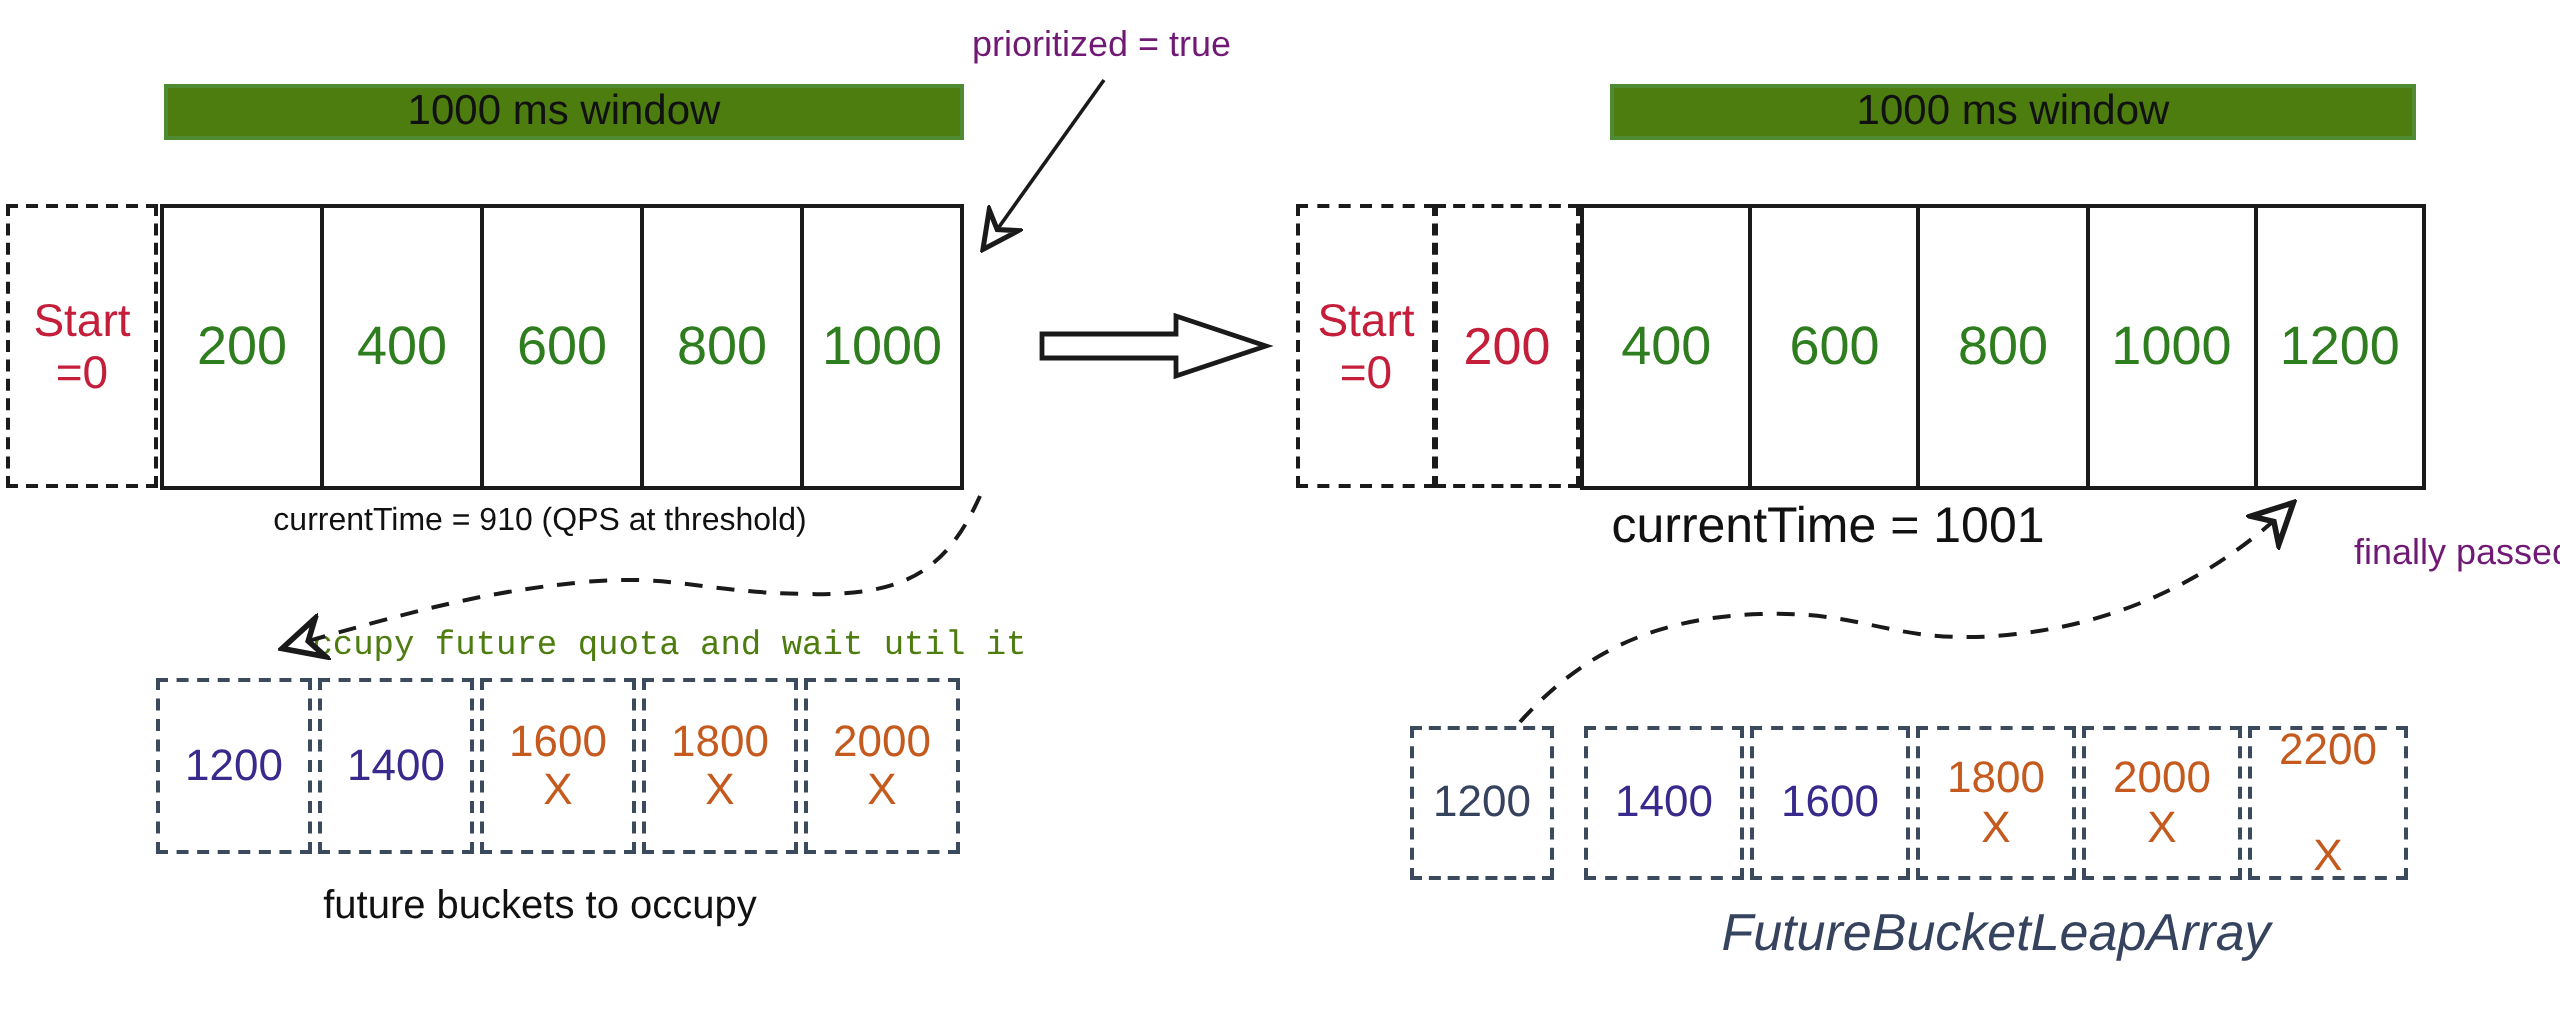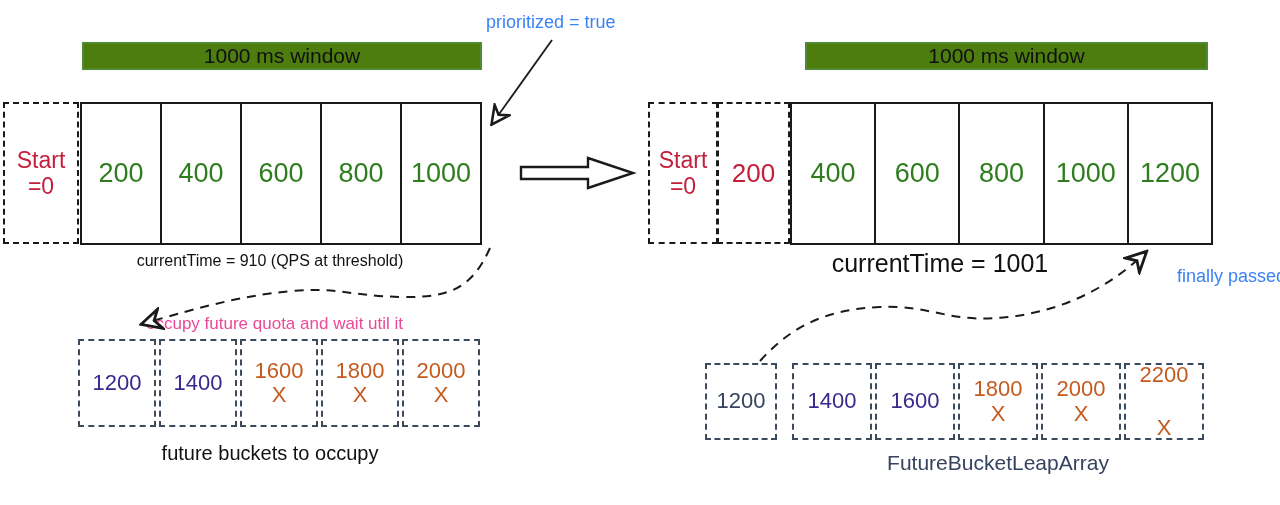--- a/index.html
+++ b/index.html
@@ -40,22 +40,22 @@
   .future-cell {
     border:2px dashed #3c4a5e; display:flex; flex-direction:column;
     align-items:center; justify-content:center; font-size:22px; line-height:1.1;
     background:#fff;
   }
   .future-cell .mark:empty { display:none; }
   .indigo { color:#382a8c; }
   .orange { color:#c55a1e; }
   .slate  { color:#36435e; }
 
-  .note  { font-size:17px; color:#ec4899; white-space:nowrap; }
-  .note-purple { font-size:18px; color:#3b82f6; white-space:nowrap; }
+  .note  { font-size:17px; color:#4d7c0f; white-space:nowrap;font-family:Liberation Mono, monospace; }
+  .note-purple { font-size:18px; color:#701a75; white-space:nowrap; }
   .caption { font-size:16px; color:#111; text-align:center; white-space:nowrap; }
   .caption-big { font-size:25px; color:#111; text-align:center; white-space:nowrap; }
   .footer-line { font-size:20px; color:#111; text-align:center; white-space:nowrap; }
   .svg-layer { position:absolute; left:0; top:0; pointer-events:none; }
 </style>
 </head>
 <body>
 
 <div class="stage">
 
@@ -120,21 +120,21 @@
   <div class="abs dashed-cell" style="left:717px; top:102px; width:73px; height:142px;">200</div>
 
   <div class="abs solid-array" style="left:790px; top:102px; width:423px; height:143px;">
     <div class="cell">400</div>
     <div class="cell">600</div>
     <div class="cell">800</div>
     <div class="cell">1000</div>
     <div class="cell">1200</div>
   </div>
 
-  <div class="abs caption-big" style="left:790px; top:249px; width:300px;">currentTime = 1001</div>
+  <div class="abs caption-big" style="left:764px; top:249px; width:300px;">currentTime = 1001</div>
 
   <div class="abs note-purple" style="left:1152px; top:266px;margin-left:25px;">finally passed</div>
 
 
   <div class="abs future-cell slate" style="left:705px; top:363px; width:72px; height:77px;">
     <span>1200</span>
   </div>
 
   <div class="abs future-row" style="left:792px; top:363px;">
     <div class="future-cell indigo" style="width:80px; height:77px;">
@@ -152,21 +152,21 @@
     <div class="future-cell orange" style="width:80px; height:77px;">
       <span>2000</span>
       <span class="mark">X</span>
     </div>
     <div class="future-cell orange" style="width:80px; height:77px;gap:28px;">
       <span>2200</span>
       <span class="mark">X</span>
     </div>
   </div>
 
-  <div class="abs footer-line slate" style="left:792px; top:451px; width:412px; font-size:21px; color:#36435e;">FutureBucketLeapArray</div>
+  <div class="abs footer-line slate" style="left:792px; top:451px; width:412px; font-size:26px; color:#36435e;font-style:italic;">FutureBucketLeapArray</div>
 
   <svg class="svg-layer" width="1280" height="505" viewBox="0 0 1280 505">
     <defs>
       <marker id="arrowOpen" viewBox="0 0 12 12" refX="10.5" refY="6" markerWidth="12" markerHeight="12" orient="auto">
         <path d="M1,1 L11,6 L1,11 L4.2,6 Z" fill="#ffffff" stroke="#1a1a1a" stroke-width="1.4"></path>
       </marker>
     </defs>
 
     <path d="M552,40 L492,124" fill="none" stroke="#1a1a1a" stroke-width="1.8" marker-end="url(#arrowOpen)"></path>
 

